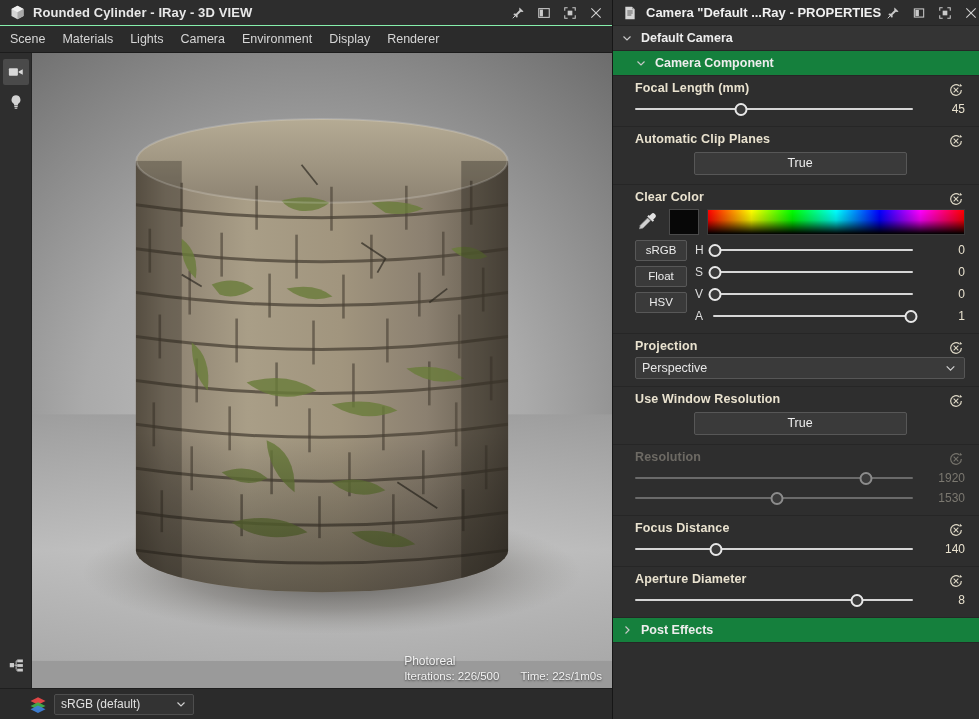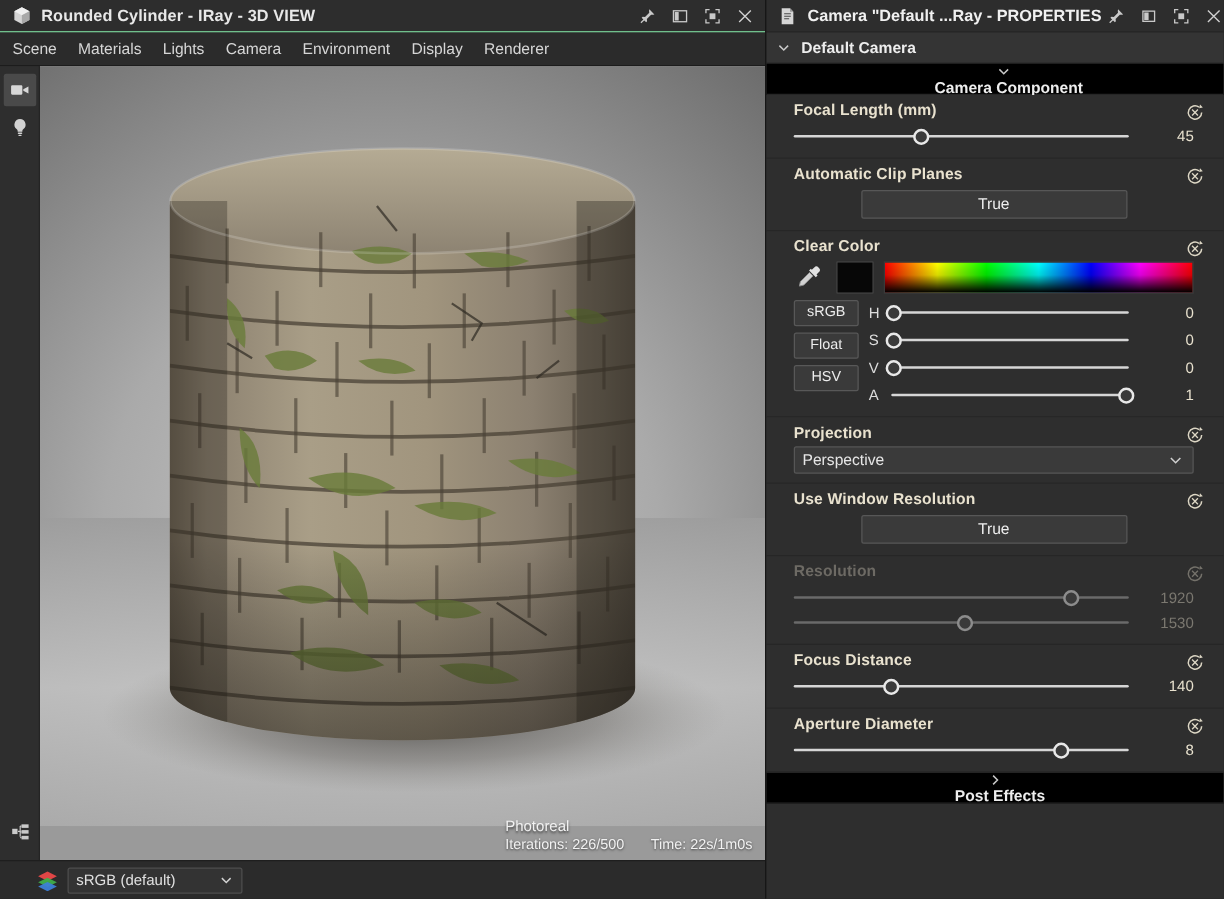--- a/index.html
+++ b/index.html
@@ -114,25 +114,25 @@
 
   .pp-scroll { flex: 1 1 auto; overflow: hidden; background: #2e2e2e; }
 
   .group-header {
     height: 25px; background: #363636; display: flex; align-items: center;
     color: #ededed; font-size: 12.5px; font-weight: bold;
     border-bottom: 1px solid #262626;
     padding-left: 8px;
   }
   .group-header.lvl0 { background: #343434; }
-  .group-header.lvl1 { background: #000000; padding-left: 22px; flex-direction: column; }
+  .group-header.lvl1 { background: #15803d; padding-left: 22px; }
   .group-header .chev { margin-right: 8px; display:inline-flex; }
 
   .prop-block {
-    padding: 5px 24px 7px 22px;
+    padding: 5px 14px 7px 22px;
     border-bottom: 1px solid #262626;
     position: relative;
     background: #2e2e2e;
   }
   .prop-label {
     color: #e9e2cf; font-size: 12.5px; font-weight: bold;
     margin-bottom: 4px; letter-spacing: .15px;
   }
   .prop-block.dim .prop-label { color: #6d6a64; }
   .reset-icon {

